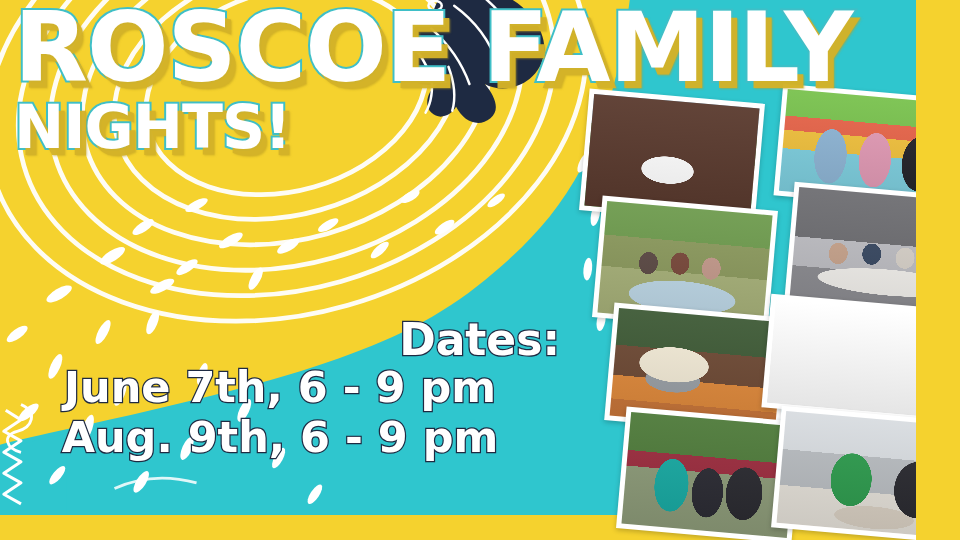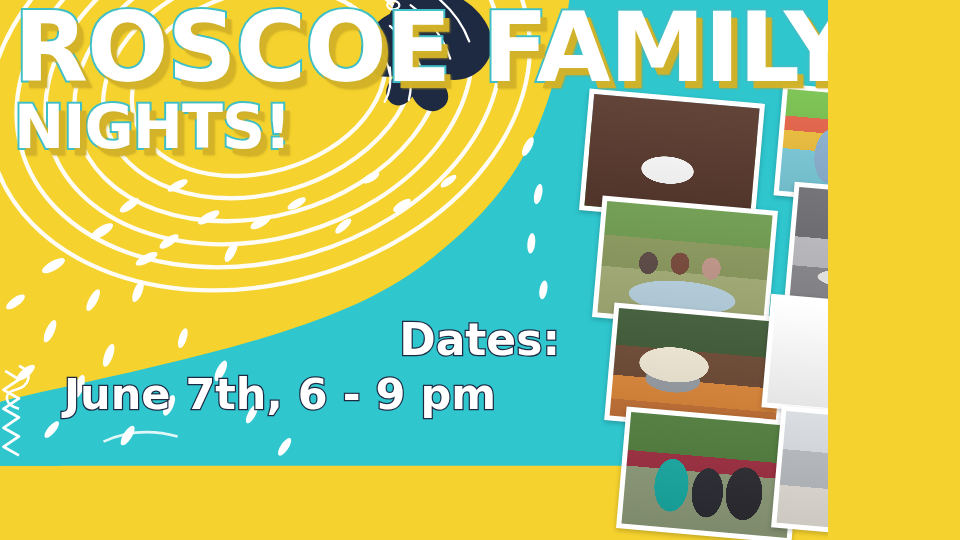--- a/index.html
+++ b/index.html
@@ -2,21 +2,21 @@
 <html><head>
 <meta charset="utf-8">
 <style>
   * { margin:0; padding:0; box-sizing:border-box; }
   html, body {
     width:960px; height:540px; overflow:hidden;
     font-family:"Liberation Sans", sans-serif;
     background:#F5D22E;
   }
   #poster {
-    position:relative; width:828px; height:540px; overflow:hidden;
+    position:relative; width:916px; height:540px; overflow:hidden;
     background:#F5D22E;
   }
   .layer { position:absolute; inset:0; }
   svg.layer { display:block; }
 
   
   #title-block {
     position:absolute; left:14px; top:4px; width:946px;
     z-index:30; pointer-events:none;
   }
@@ -44,21 +44,21 @@
   .date-text {
     font-family:"DejaVu Sans", sans-serif;
     font-weight:700;
     color:#FFFFFF;
     -webkit-text-stroke:2.5px #1E2A42;
     paint-order:stroke fill;
     line-height:1.08;
     white-space:nowrap;
   }
   #dates-label   { font-size:44px; letter-spacing:0px;text-align:right; }
-  #date-item-0   { font-size:43px; margin-top:7px; }
+  #date-item-0   { font-size:43px; margin-top:0; }
   #date-item-1   { font-size:43px; margin-top:4px; }
 
   
   #collage { position:absolute; inset:0; z-index:20; }
   .photo {
     position:absolute;
     background:#FFFFFF;
     padding:5px;
     box-shadow:0 2px 5px rgba(0,0,0,0.22);
     overflow:hidden;
@@ -281,15 +281,16 @@
   </div>
 
   <div id="title-block">
     <div class="title-line" id="title-line-1">ROSCOE FAMILY</div>
     <div class="title-line" id="title-line-2">NIGHTS!</div>
   </div>
 
   <div id="dates-block">
     <div class="date-text" id="dates-label">Dates:</div>
     <div class="date-text" id="date-item-0">June 7th, 6 - 9 pm</div>
+    <div class="date-text" id="date-item-1">Aug. 9th, 6 - 9 pm</div>
   </div>
 
 </div>
 
 </body></html>

